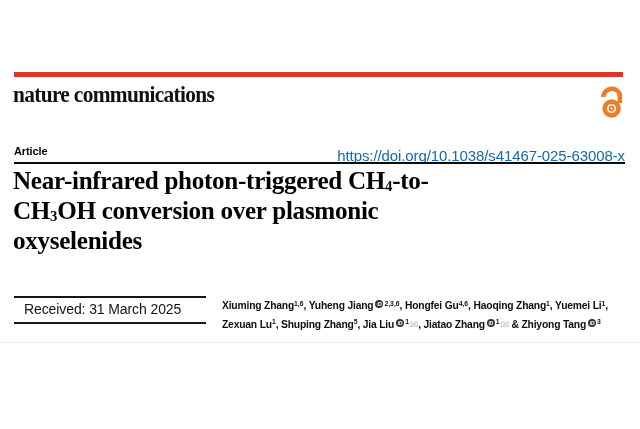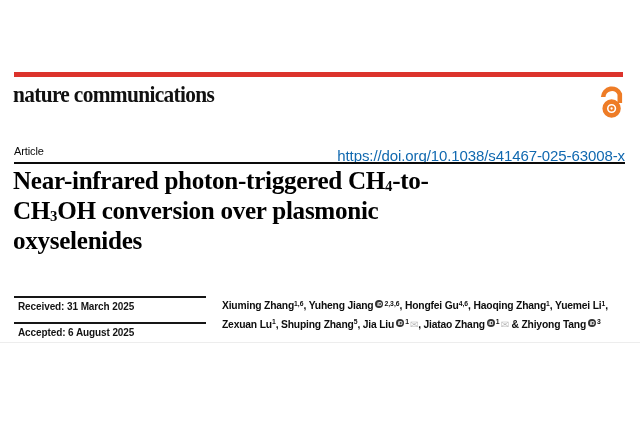--- a/index.html
+++ b/index.html
@@ -19,41 +19,41 @@
     position:absolute;left:14px;top:72px;width:609px;height:5px;background:var(--red);
   }
   .wordmark{
     position:absolute;left:13px;top:82px;
     font-family:"Liberation Serif","DejaVu Serif",serif;font-weight:700;
     font-size:22.5px;letter-spacing:-0.7px;color:#111;
     transform:scaleX(0.95);transform-origin:left center;white-space:nowrap;
   }
   .oa-icon{position:absolute;left:598px;top:84px;}
   .kicker{
-    position:absolute;left:14px;top:145px;font-size:11px;font-weight:400;color:#090909;
+    position:absolute;left:14px;top:145px;font-size:11px;font-weight:700;color:#090909;
     letter-spacing:-0.1px;
   }
   .doi-link{
     position:absolute;right:15px;top:147px;font-size:15px;font-weight:400;
     color:var(--doi-blue);text-decoration:none;letter-spacing:-0.1px;
   }
   .header-rule{
     position:absolute;left:14px;top:162px;width:611px;height:1.6px;background:#0a0a0a;
   }
   .title{
     position:absolute;left:13px;top:166px;width:620px;margin:0;
     font-family:"Liberation Serif","DejaVu Serif",serif;font-weight:700;
     font-size:25.5px;line-height:30px;letter-spacing:-0.3px;color:#000;
     transform:scaleX(0.985);transform-origin:left top;
   }
   .title sub{font-size:15px;line-height:0;position:relative;top:2px;vertical-align:baseline;}
   .date-rule{position:absolute;left:14px;width:192px;height:1.5px;background:#161616;}
   .date-rule.r1{top:296px;}
   .date-rule.r2{top:322px;}
-  .date-text{position:absolute;left:18px;font-size:10px;color:#141414;letter-spacing:-0.1px;font-weight:bold;}
+  .date-text{position:absolute;left:24px;font-size:14px;color:#141414;letter-spacing:-0.1px;}
   .date-text.d1{top:301px;}
   .date-text.d2{top:327px;}
   .authors{
     position:absolute;left:222px;top:297px;width:410px;
     font-size:10.3px;font-weight:700;color:#0d0d0d;
   }
   .author-line{line-height:17.6px;white-space:nowrap;letter-spacing:-0.18px;}
   .authors sup{font-size:6.8px;position:relative;top:-3.4px;vertical-align:baseline;letter-spacing:0;}
   .orcid-badge{
     display:inline-block;width:8px;height:8px;border-radius:50%;
@@ -89,20 +89,19 @@
 
   <h1 class="title">
       <div><span>Near-infrared photon-triggered CH</span><sub>4</sub><span>-to-</span></div>
       <div><span>CH</span><sub>3</sub><span>OH conversion over plasmonic</span></div>
       <div><span>oxyselenides</span></div>
     </h1>
 
   <div class="date-rule r1"></div>
   <div class="date-text d1">Received: 31 March 2025</div>
   <div class="date-rule r2"></div>
-  <div class="date-text d2">Accepted: 6 August 2025</div>
 
   <div class="authors">
       <div class="author-line"><span><span>Xiuming Zhang</span><sup>1,6</sup><span>, </span></span><span><span>Yuheng Jiang</span><span class="orcid-badge">iD</span><sup>2,3,6</sup><span>, </span></span><span><span>Hongfei Gu</span><sup>4,6</sup><span>, </span></span><span><span>Haoqing Zhang</span><sup>1</sup><span>, </span></span><span><span>Yuemei Li</span><sup>1</sup><span>,</span></span></div>
       <div class="author-line"><span><span>Zexuan Lu</span><sup>1</sup><span>, </span></span><span><span>Shuping Zhang</span><sup>5</sup><span>, </span></span><span><span>Jia Liu</span><span class="orcid-badge">iD</span><sup>1</sup><span class="mail">✉</span><span>, </span></span><span><span>Jiatao Zhang</span><span class="orcid-badge">iD</span><sup>1</sup><span class="mail">✉</span><span> &amp; </span></span><span><span>Zhiyong Tang</span><span class="orcid-badge">iD</span><sup>3</sup></span></div>
     </div>
 
 </div>
 
 </body></html>

